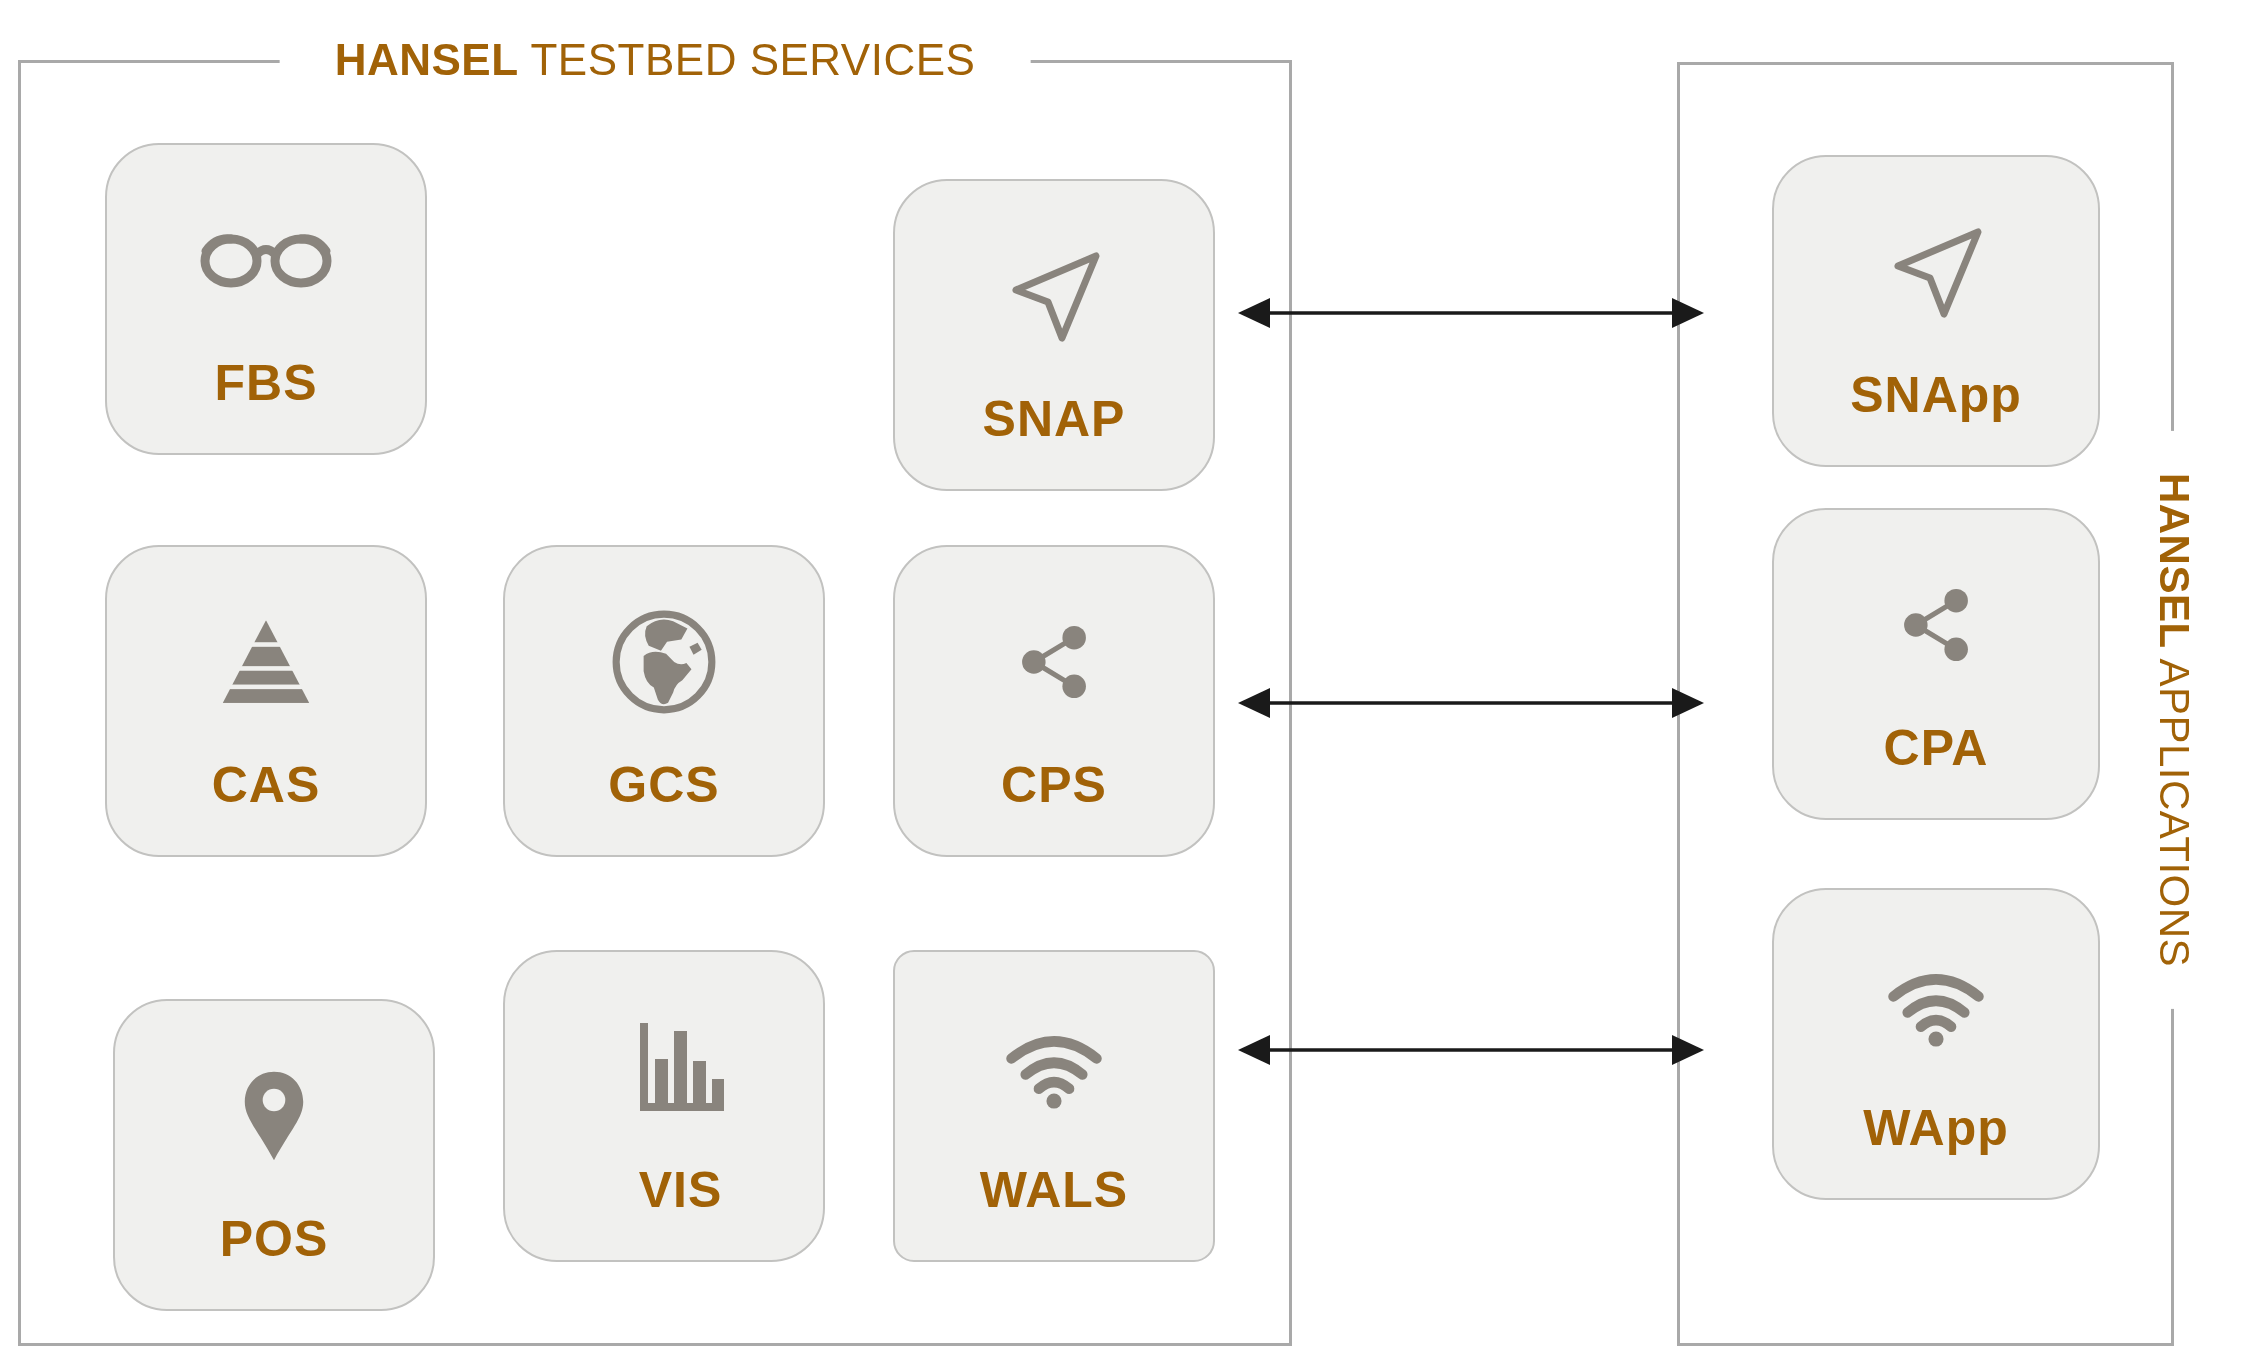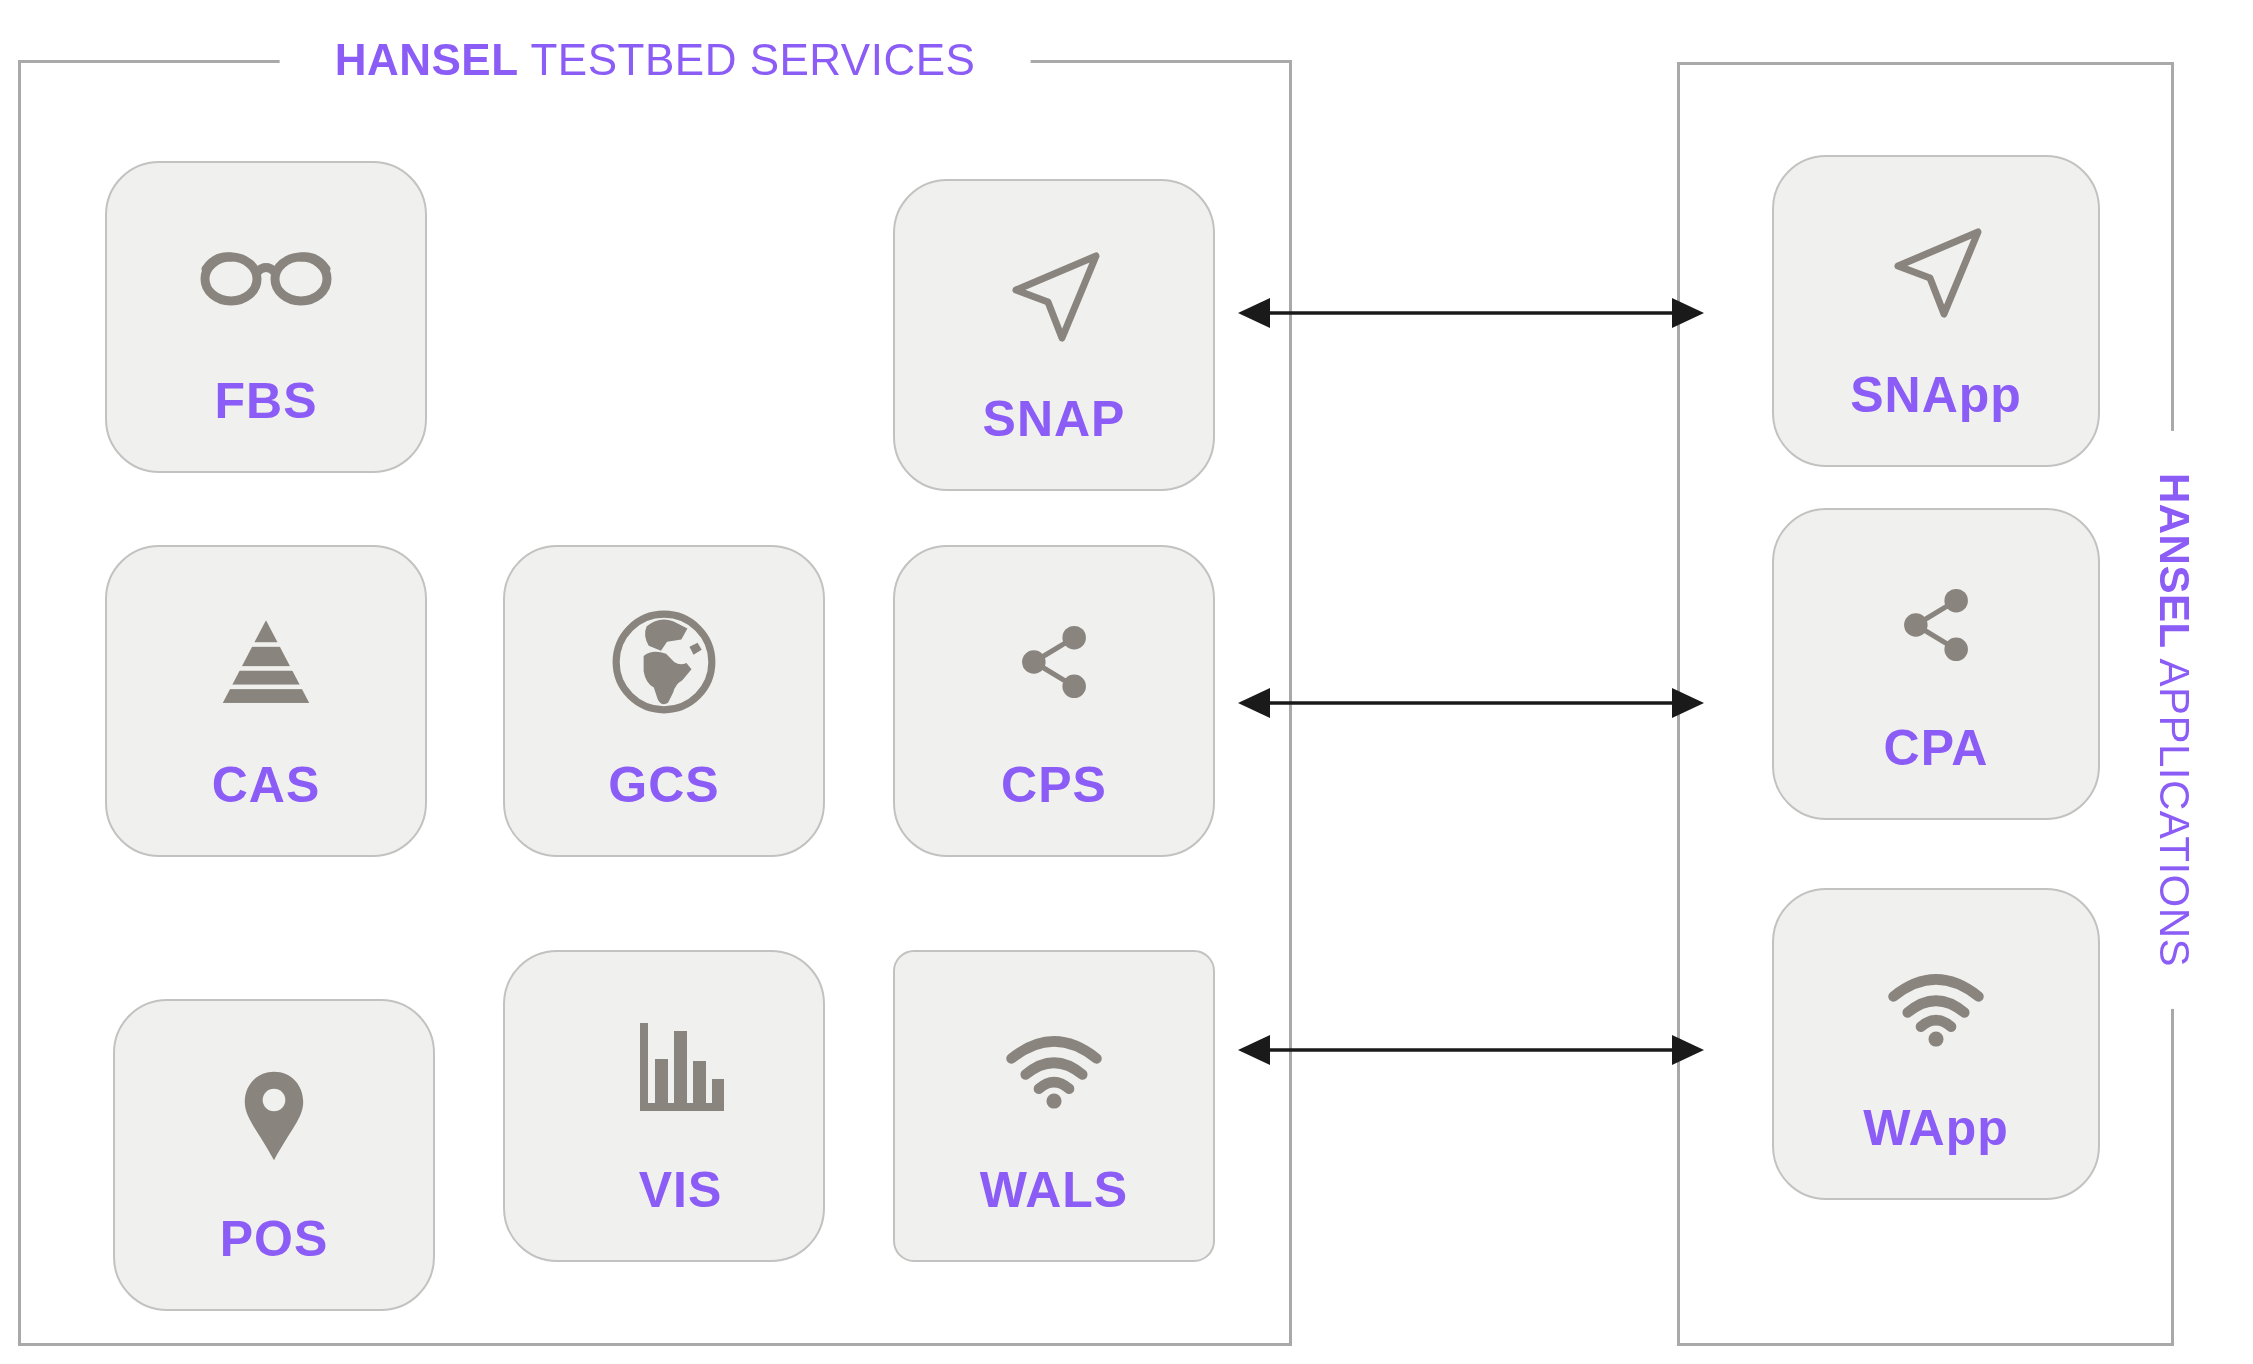--- a/index.html
+++ b/index.html
@@ -1,18 +1,18 @@
 <!DOCTYPE html>
 <html><head>
 <meta charset="utf-8">
 <style>
   html,body{margin:0;padding:0;background:#ffffff;}
   .canvas{
     position:relative;width:2253px;height:1364px;background:#ffffff;
-    font-family:"Liberation Sans",sans-serif;color:#8b5cf6;overflow:hidden;
+    font-family:"Liberation Sans",sans-serif;color:#a16207;overflow:hidden;
   }
   
   .panel{position:absolute;border:3px solid #a9a9a9;background:#ffffff;box-sizing:border-box;}
   .panel-left{left:18px;top:60px;width:1274px;height:1286px;}
   .panel-right{left:1677px;top:62px;width:497px;height:1284px;}
   .panel-title{
     position:absolute;left:655px;top:60px;transform:translate(-50%,-50%);
     background:#ffffff;padding:6px 55px;font-size:44px;white-space:nowrap;
     letter-spacing:0.5px;
   }
@@ -48,21 +48,21 @@
   <div class="panel panel-left"></div>
   <div class="panel-title">
     <span class="b">HANSEL</span><span> TESTBED SERVICES</span>
   </div>
 
   <div class="panel panel-right"></div>
   <div class="v-title">
     <span class="b">HANSEL</span><span> APPLICATIONS</span>
   </div>
 
-  <div class="tile" style="left:105px;top:161px;">
+  <div class="tile" style="left:105px;top:143px;">
     <div class="tile-icon">
       <svg width="140" height="72" viewBox="0 0 140 72">
         <g fill="none" stroke="currentColor" stroke-width="9" stroke-linecap="round">
           <ellipse cx="35" cy="37" rx="26" ry="22"></ellipse>
           <ellipse cx="105" cy="37" rx="26" ry="22"></ellipse>
           <path d="M61 30 Q70 21 79 30"></path>
           <path d="M10 27 Q20 13 35 15 M105 15 Q120 13 130 27"></path>
         </g>
       </svg>
     </div>

